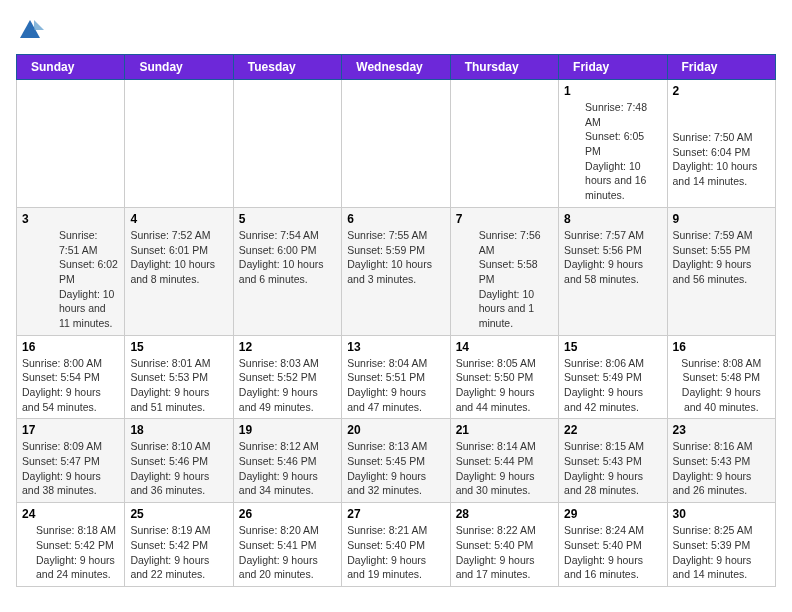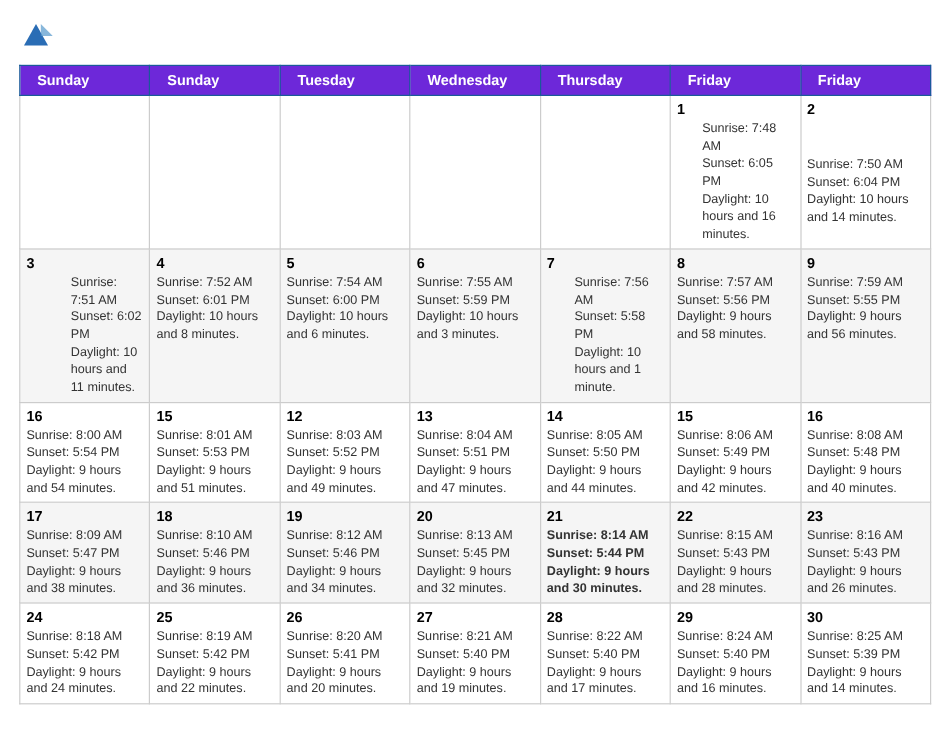--- a/index.html
+++ b/index.html
@@ -219,21 +219,21 @@
 Daylight: 9 hours and 44 minutes.</div>
         </td>
         <td>
           <span class="day-num">15</span>
           <div class="day-info" style="white-space: pre-line;">Sunrise: 8:06 AM
 Sunset: 5:49 PM
 Daylight: 9 hours and 42 minutes.</div>
         </td>
         <td>
           <span class="day-num">16</span>
-          <div class="day-info" style="white-space: pre-line;">Sunrise: 8:08 AM
+          <div class="day-info" style="white-space: pre-line; text-align: center;">Sunrise: 8:08 AM
 Sunset: 5:48 PM
 Daylight: 9 hours and 40 minutes.</div>
         </td>
       </tr>
       <tr>
         <td>
           <span class="day-num">17</span>
           <div class="day-info" style="white-space: pre-line;">Sunrise: 8:09 AM
 Sunset: 5:47 PM
 Daylight: 9 hours and 38 minutes.</div>
@@ -251,41 +251,41 @@
 Daylight: 9 hours and 34 minutes.</div>
         </td>
         <td>
           <span class="day-num">20</span>
           <div class="day-info" style="white-space: pre-line;">Sunrise: 8:13 AM
 Sunset: 5:45 PM
 Daylight: 9 hours and 32 minutes.</div>
         </td>
         <td>
           <span class="day-num">21</span>
-          <div class="day-info" style="white-space: pre-line; font-weight: bold;">Sunrise: 8:14 AM
+          <div class="day-info" style="white-space: pre-line;">Sunrise: 8:14 AM
 Sunset: 5:44 PM
 Daylight: 9 hours and 30 minutes.</div>
         </td>
         <td>
           <span class="day-num">22</span>
           <div class="day-info" style="white-space: pre-line;">Sunrise: 8:15 AM
 Sunset: 5:43 PM
 Daylight: 9 hours and 28 minutes.</div>
         </td>
         <td>
           <span class="day-num">23</span>
           <div class="day-info" style="white-space: pre-line;">Sunrise: 8:16 AM
 Sunset: 5:43 PM
 Daylight: 9 hours and 26 minutes.</div>
         </td>
       </tr>
       <tr>
         <td>
           <span class="day-num">24</span>
-          <div class="day-info" style="white-space: pre-line;">Sunrise: 8:18 AM
+          <div class="day-info" style="white-space: pre-line; margin-left: 14px;">Sunrise: 8:18 AM
 Sunset: 5:42 PM
 Daylight: 9 hours and 24 minutes.</div>
         </td>
         <td>
           <span class="day-num">25</span>
           <div class="day-info" style="white-space: pre-line;">Sunrise: 8:19 AM
 Sunset: 5:42 PM
 Daylight: 9 hours and 22 minutes.</div>
         </td>
         <td>

